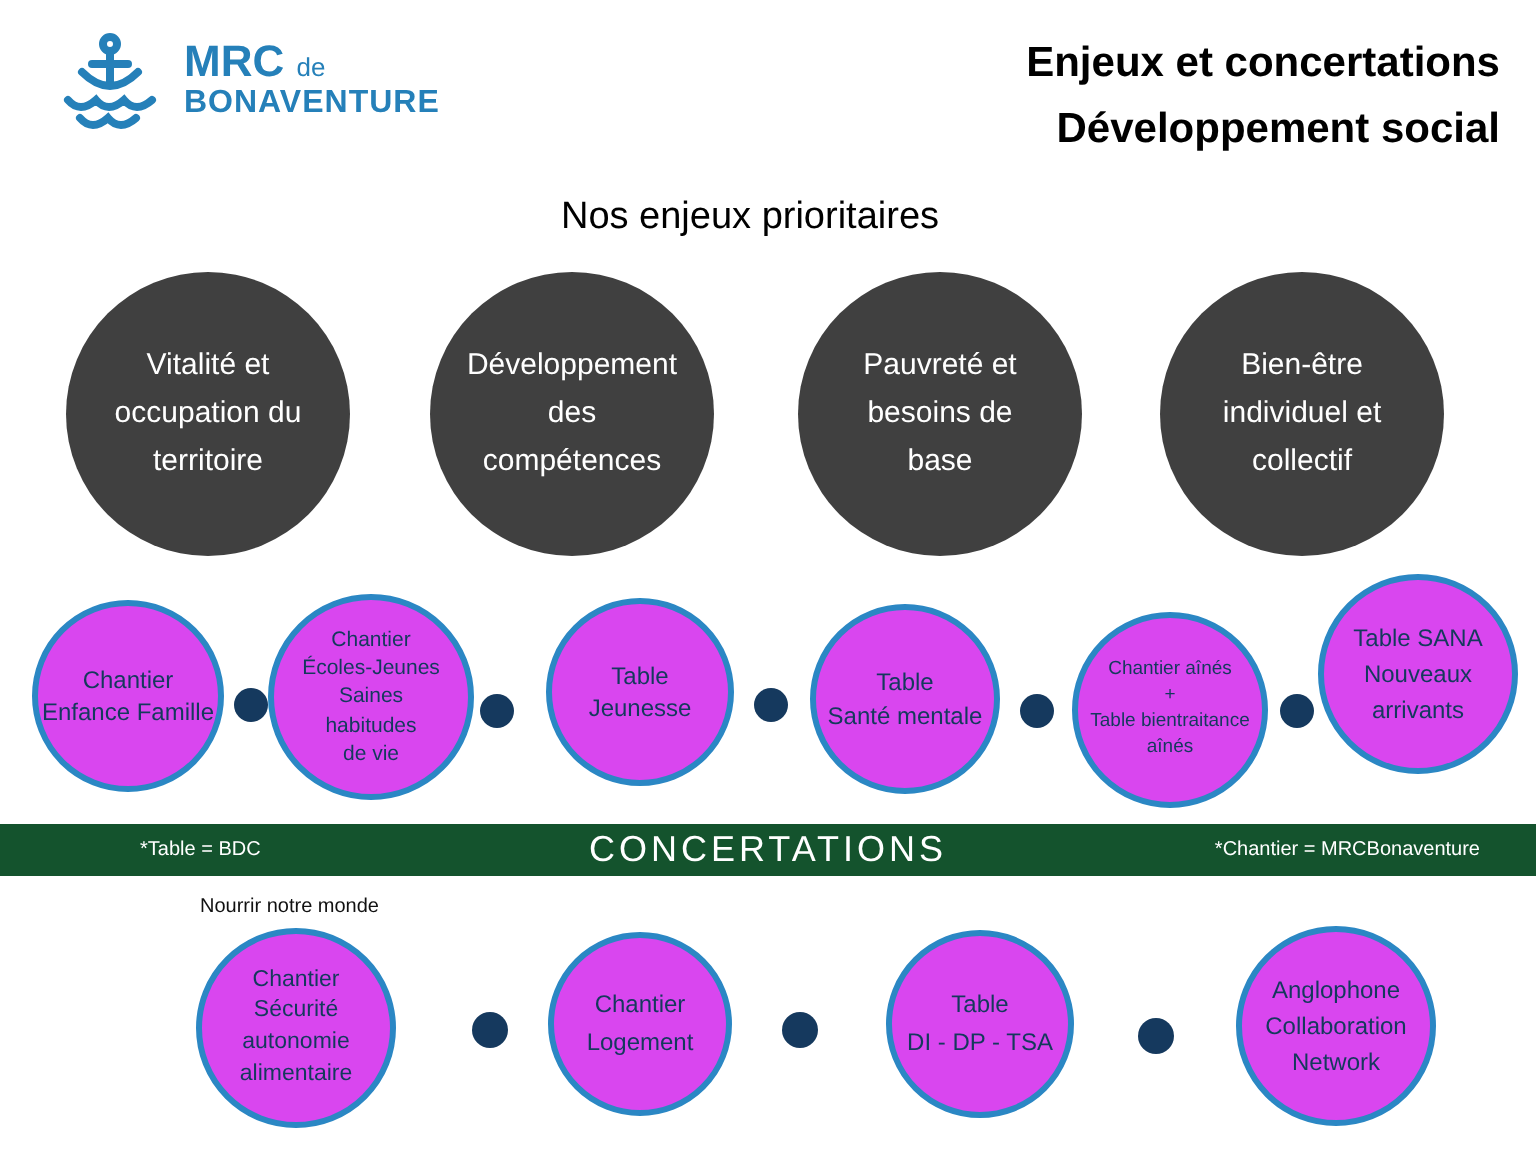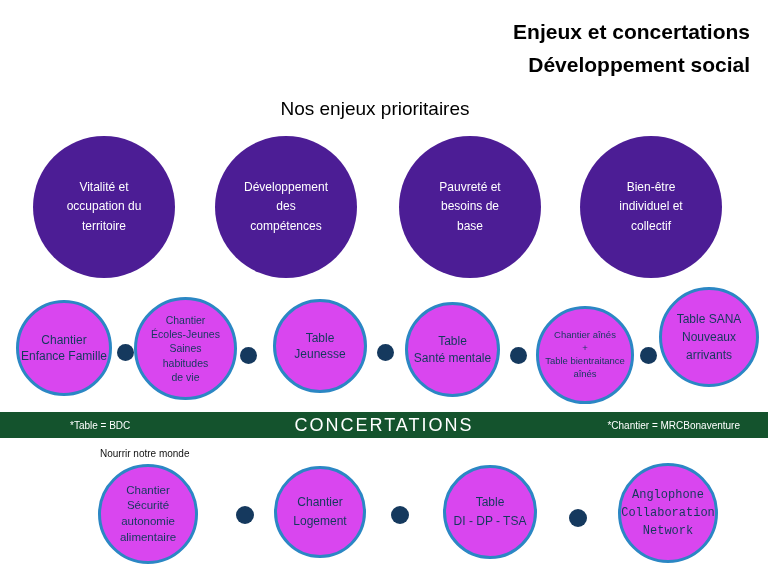--- a/index.html
+++ b/index.html
@@ -57,23 +57,23 @@
     border-radius: 50%;
     display: flex;
     align-items: center;
     justify-content: center;
     text-align: center;
     white-space: pre-line;
   }
   .dark {
     width: 142px;
     height: 142px;
-    background: #4c1d95;
+    background: #404040;
     color: #ffffff;
-    font-size: 12px;
+    font-size: 15px;
     line-height: 1.6;
   }
   .dk1 { left: 33px;  top: 136px; }
   .dk2 { left: 215px; top: 136px; }
   .dk3 { left: 399px; top: 136px; }
   .dk4 { left: 580px; top: 136px; }
 
   .light {
     background: #d946ef;
     border: 3px solid #2b87c4;
@@ -84,21 +84,21 @@
   .lt1 { left: 16px;  top: 300px; width: 96px;  height: 96px; }
   .lt2 { left: 134px; top: 297px; width: 103px; height: 103px; font-size: 10.5px; }
   .lt3 { left: 273px; top: 299px; width: 94px;  height: 94px; }
   .lt4 { left: 405px; top: 302px; width: 95px;  height: 95px; }
   .lt5 { left: 536px; top: 306px; width: 98px;  height: 98px; font-size: 9.5px; }
   .lt6 { left: 659px; top: 287px; width: 100px; height: 100px; line-height: 1.5; }
 
   .lb1 { left: 98px;  top: 464px; width: 100px; height: 100px; font-size: 11.5px; }
   .lb2 { left: 274px; top: 466px; width: 92px;  height: 92px; line-height: 1.6; }
   .lb3 { left: 443px; top: 465px; width: 94px;  height: 94px; line-height: 1.6; }
-  .lb4 { left: 618px; top: 463px; width: 100px; height: 100px; line-height: 1.5; font-family: Liberation Mono, monospace; }
+  .lb4 { left: 618px; top: 463px; width: 100px; height: 100px; line-height: 1.5; }
 
   .dot {
     position: absolute;
     width: 17px;
     height: 17px;
     border-radius: 50%;
     background: #15395e;
   }
   .dt1 { left: 117px; top: 344px; }
   .dt2 { left: 240px; top: 347px; }
@@ -142,20 +142,39 @@
     top: 448px;
     font-size: 10px;
     color: #111111;
   }
 </style>
 </head>
 <body>
 
 <div class="canvas">
 
+  <div class="logo">
+    <svg width="58" height="52" viewBox="0 0 58 52">
+      <g fill="none" stroke="#2580b9" stroke-width="4" stroke-linecap="round">
+        <circle cx="29" cy="8" r="3.5"></circle>
+        <path d="M29 12 v16"></path>
+        <path d="M20 18 h18"></path>
+        <path d="M15 22 q14 14 28 0"></path>
+        <path d="M8 36 q6 7 14 0 q6 7 14 0 q6 7 14 0"></path>
+        <path d="M14 45 q6 7 14 0 q6 7 14 0"></path>
+      </g>
+    </svg>
+    <div class="logo-text">
+      <div class="logo-line1">
+        <span>MRC</span>
+        <span class="logo-de">de</span>
+      </div>
+      <div class="logo-line2">BONAVENTURE</div>
+    </div>
+  </div>
 
   <div class="page-title">
     <div>Enjeux et concertations</div>
     <div>Développement social</div>
   </div>
 
   <div class="subtitle">Nos enjeux prioritaires</div>
 
   <div class="circle dark dk1">Vitalité et
 occupation du

